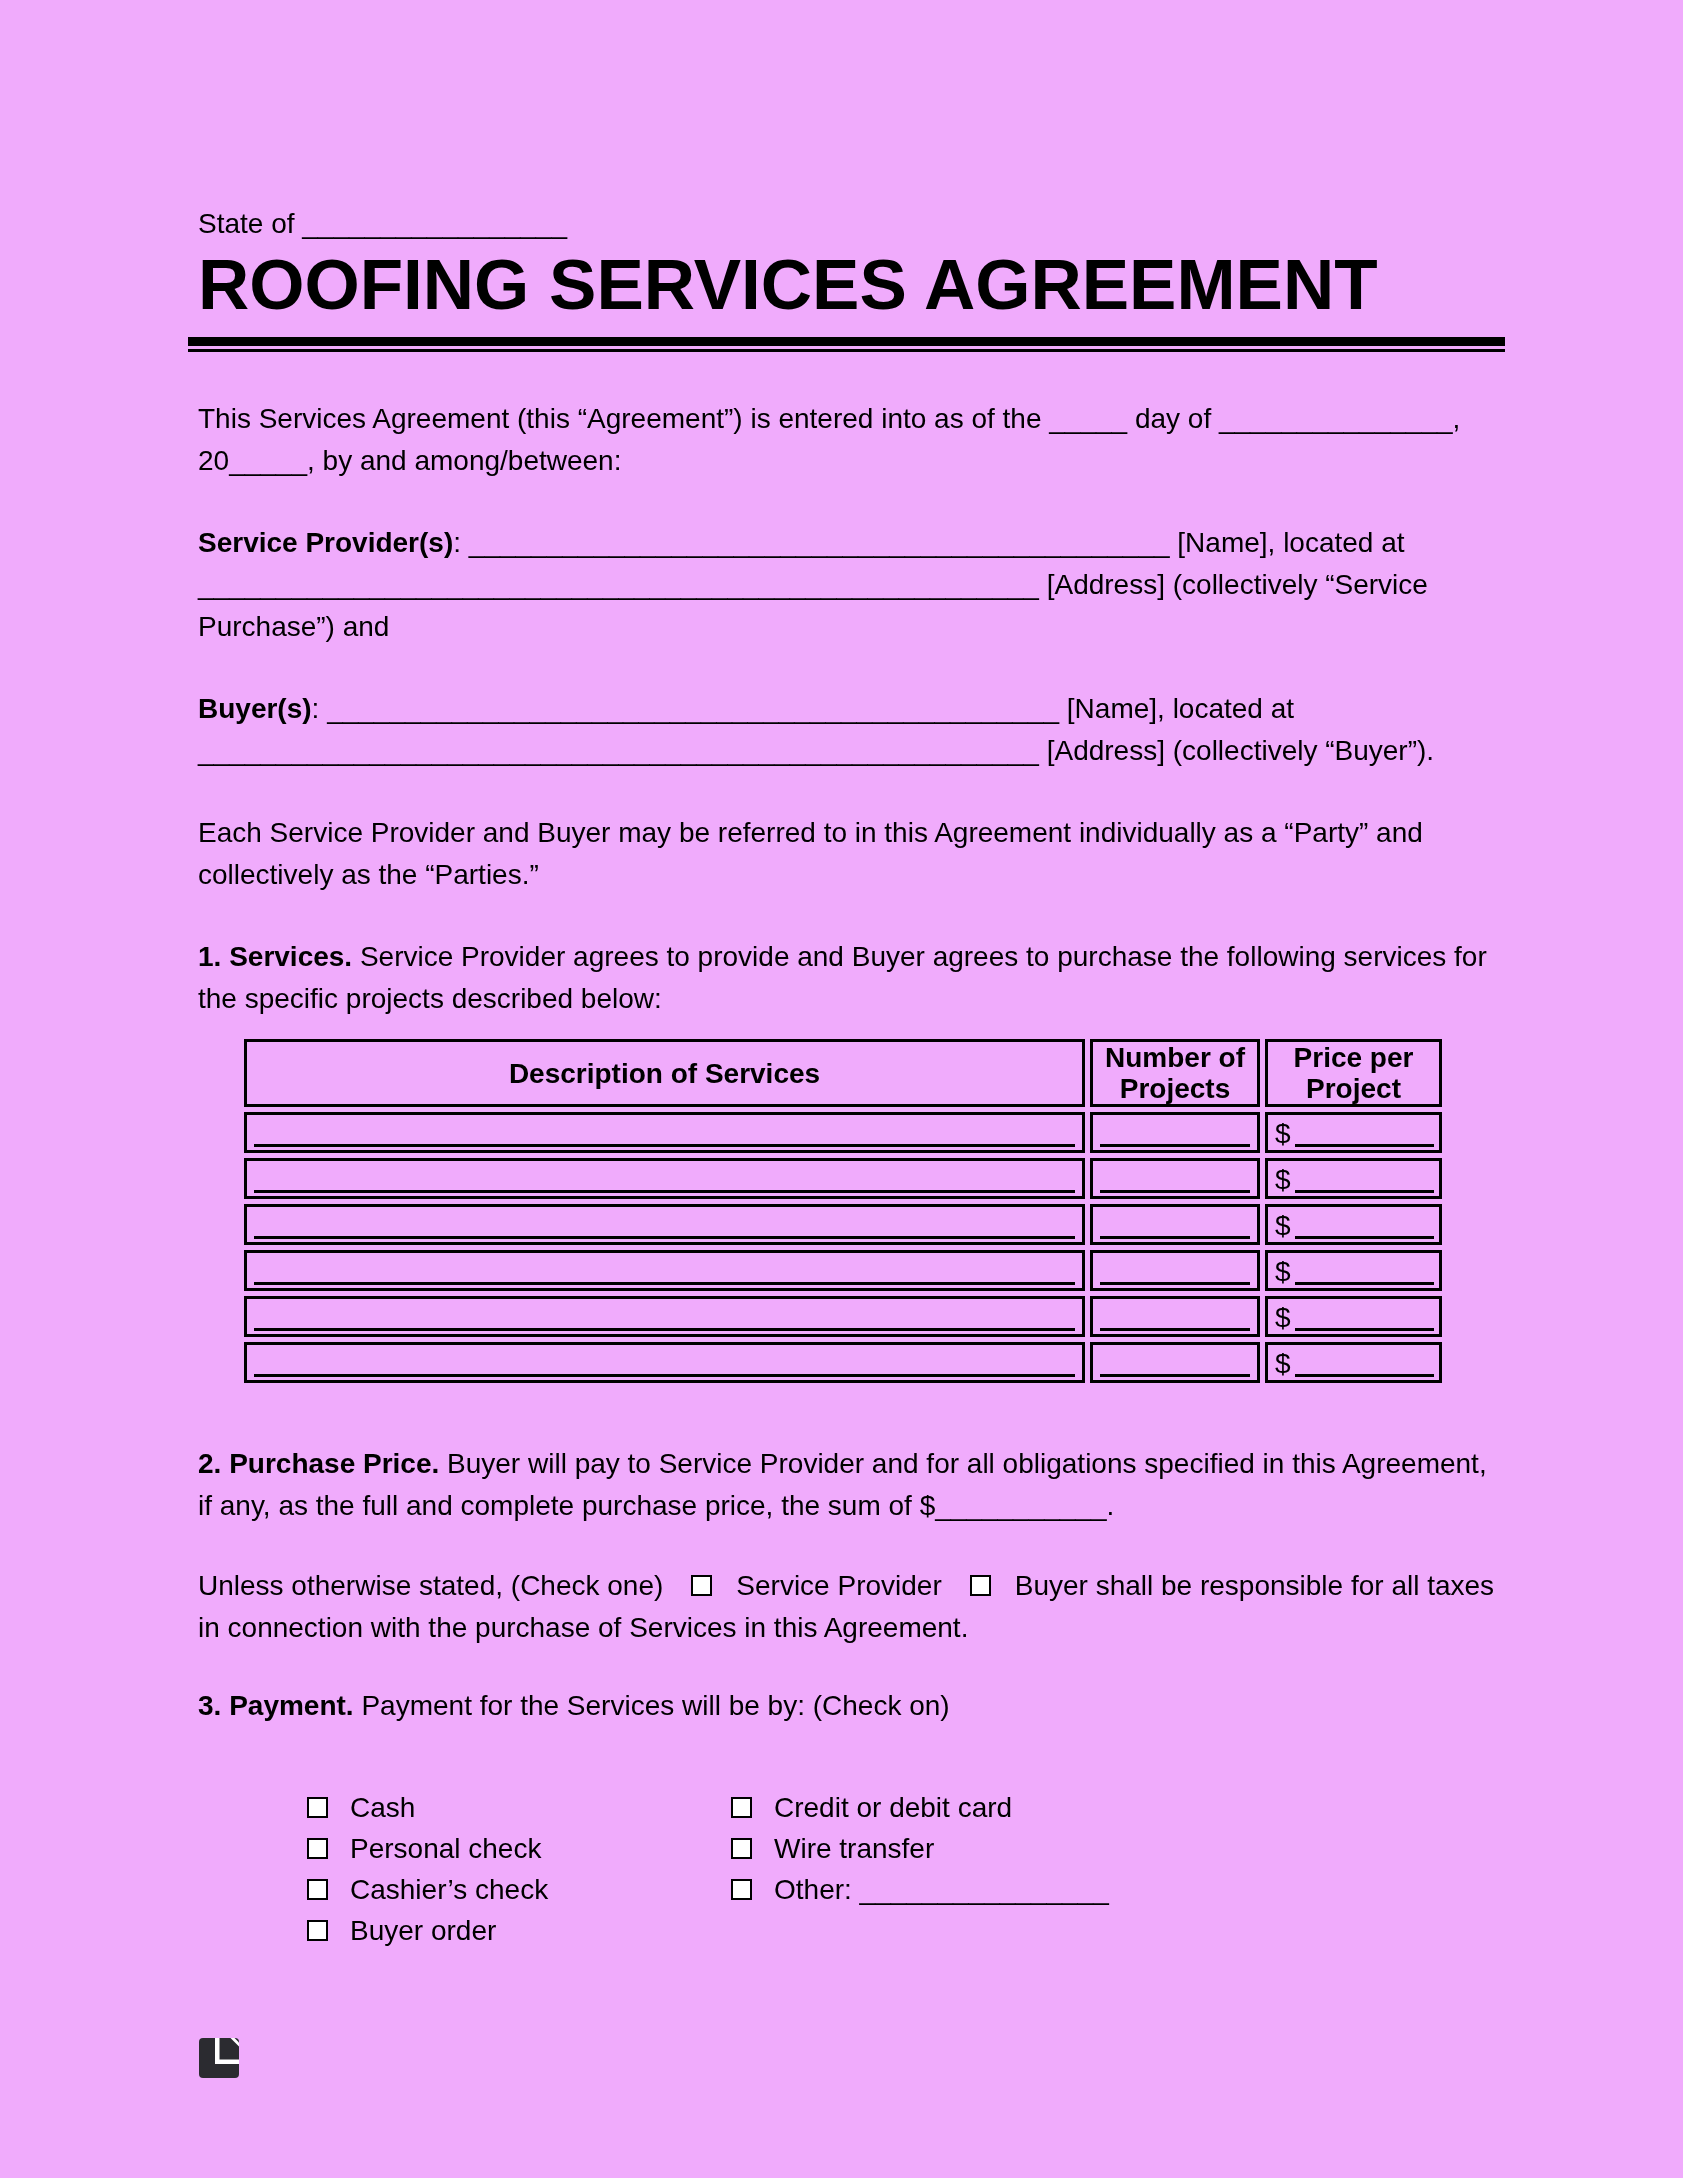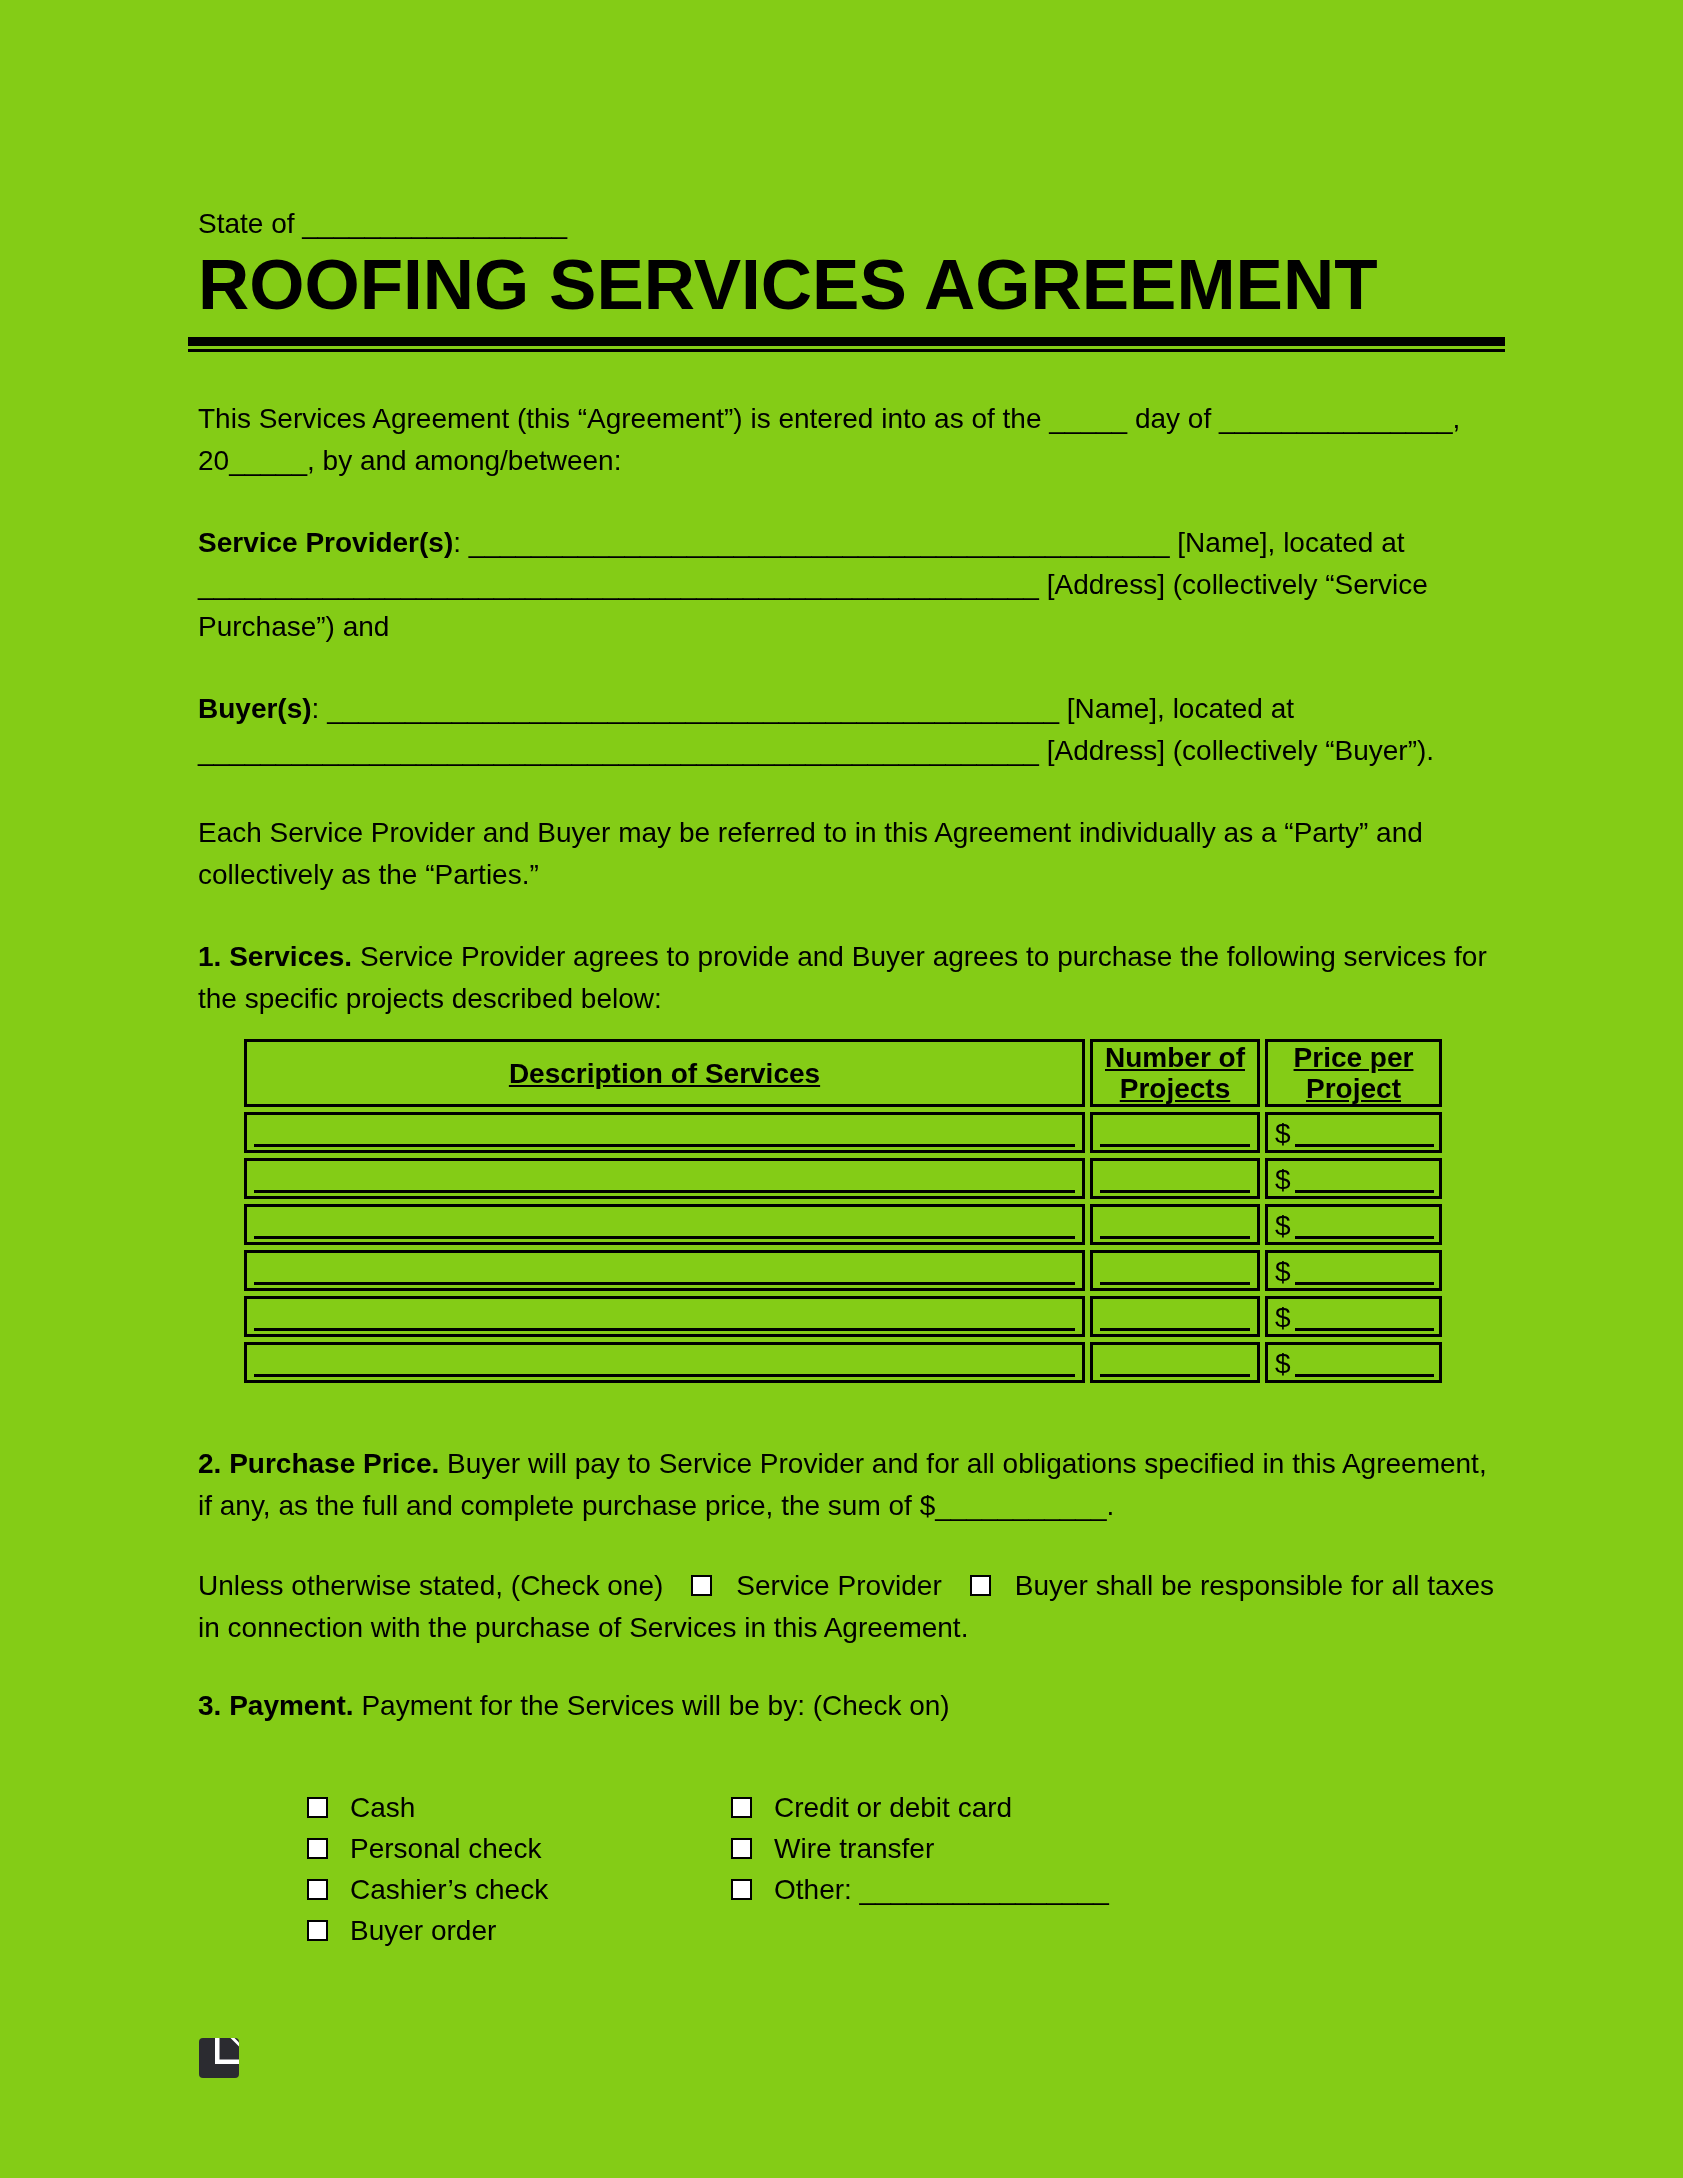--- a/index.html
+++ b/index.html
@@ -4,21 +4,21 @@
 <style>
   html, body { margin: 0; padding: 0; background: #ffffff; }
   body {
     width: 1683px; height: 2178px;
     font-family: "Liberation Sans", "DejaVu Sans", sans-serif;
     font-size: 28px; color: #000000;
   }
   .page {
     position: relative; width: 1683px; height: 2178px;
     padding: 203px 198px 0 198px; box-sizing: border-box; overflow: hidden;
-    background: #84cc16;
+    background: #f0abfc;
   }
   .line { display: block; line-height: 42px; white-space: nowrap; }
   .para { margin: 0; }
 
   .state-line { line-height: 42px; }
 
   .doc-title {
     margin: 2px 0 0 0; font-size: 71px; font-weight: bold;
     line-height: 1.06; white-space: nowrap;
   }
@@ -31,21 +31,20 @@
   .mt-sect    { margin-top: 40px; }
   .mt-price   { margin-top: 55px; }
   .mt-tax     { margin-top: 38px; }
   .mt-pay     { margin-top: 36px; }
 
   
   .svc-table {
     table-layout: fixed; width: 1208px;
     border-collapse: separate; border-spacing: 5px;
     margin: 14px 0 0 41px;
-    text-decoration: underline;
   }
   .svc-table th {
     border: 3px solid #000; font-weight: bold; font-size: 28px;
     line-height: 31px; text-align: center; vertical-align: middle;
     height: 58px; padding: 0 6px; box-sizing: content-box;
   }
   .svc-table td {
     border: 3px solid #000; height: 35px; position: relative; padding: 0;
   }
   .cell-line {

